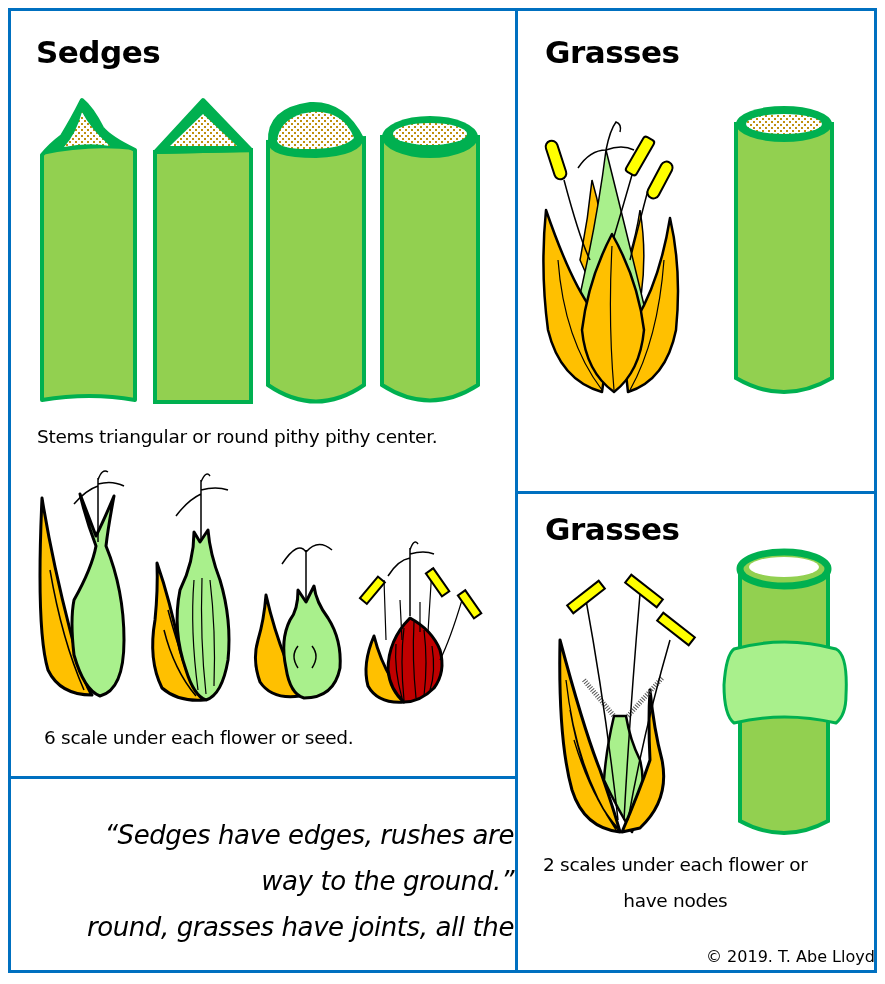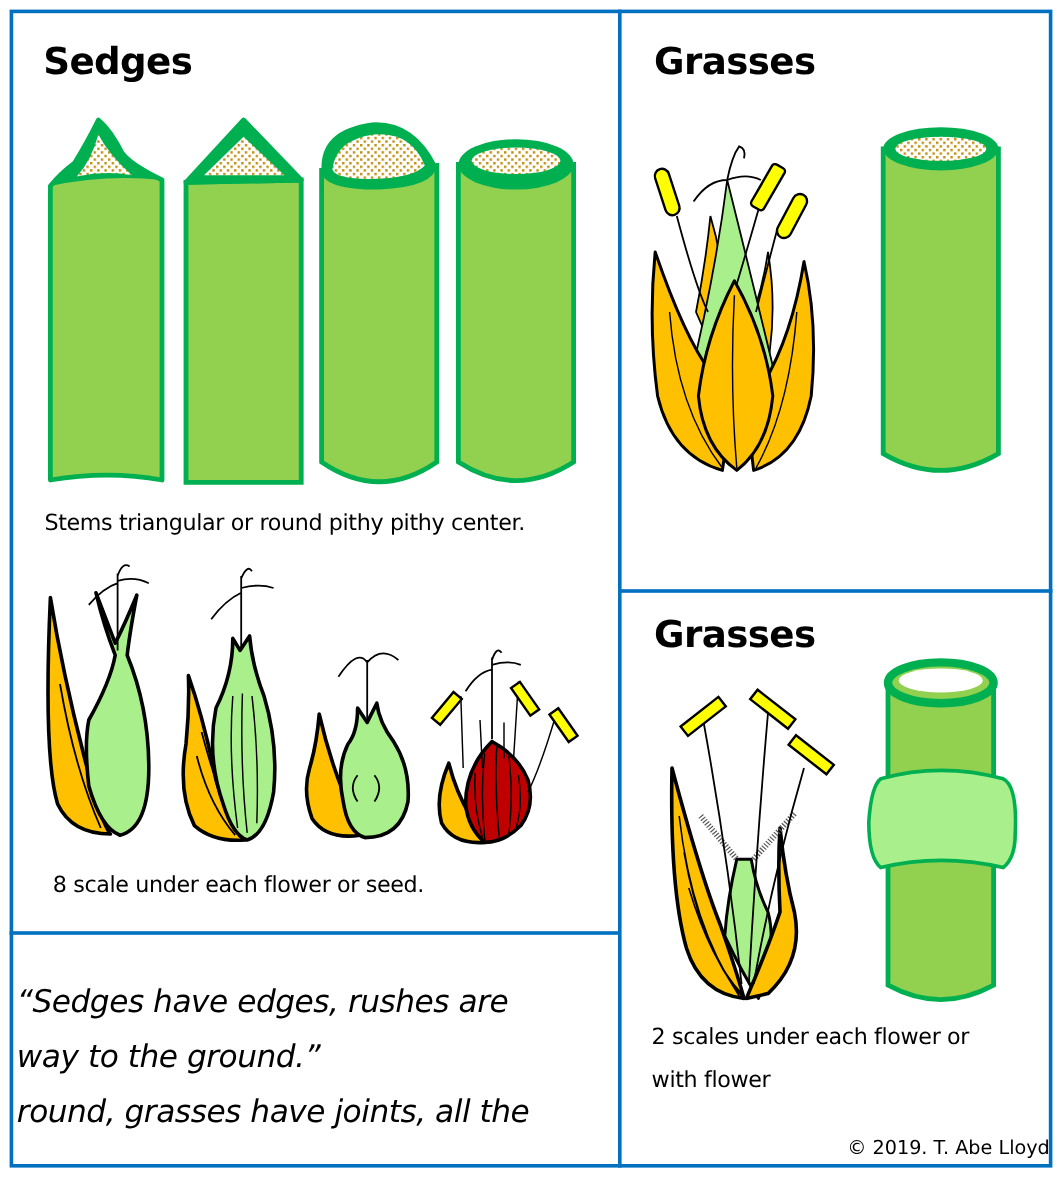--- a/index.html
+++ b/index.html
@@ -1,21 +1,21 @@
 <!DOCTYPE html>
 <html><head>
 <meta charset="utf-8">
 <style>
   html, body { margin:0; padding:0; background:#ffffff; }
   body { width:885px; height:984px; position:relative; overflow:hidden; font-family:"DejaVu Sans", sans-serif; color:#000; }
   .frame { position:absolute; border:3px solid #0070C0; box-sizing:border-box; }
   .divider { position:absolute; background:#0070C0; }
   .title { position:absolute; font-family:"DejaVu Sans", sans-serif; font-weight:bold; font-size:31px; letter-spacing:-0.5px; }
   .caption { position:absolute; font-family:"DejaVu Sans", sans-serif; font-size:18.5px; line-height:36px; letter-spacing:-0.3px; }
-  .quote { position:absolute; font-family:"DejaVu Sans", sans-serif; font-style:italic; font-size:26px; line-height:46px; text-align:left; letter-spacing:-0.4px; }
+  .quote { position:absolute; font-family:"DejaVu Sans", sans-serif; font-style:italic; font-size:26px; line-height:46px; text-align:right; letter-spacing:-0.4px; }
   .copyright { position:absolute; font-family:"DejaVu Sans", sans-serif; font-size:16px; }
   svg { position:absolute; overflow:visible; }
 </style>
 </head>
 <body>
 
 <svg width="0" height="0" style="position:absolute">
   <defs>
     <pattern id="pith" width="6" height="6" patternUnits="userSpaceOnUse">
       <rect width="6" height="6" fill="#ffffff"></rect>
@@ -87,21 +87,21 @@
       <path d="M410,168 Q432,180 440,200 Q446,222 434,238 Q420,252 404,252 Q390,240 388,220 Q388,190 410,168 Z" fill="#C00000" stroke="#000" stroke-width="3" stroke-linejoin="round"></path>
       <path d="M404,178 Q400,210 404,250 M414,172 Q412,210 416,248 M424,180 Q428,212 424,246 M396,194 Q394,220 402,248 M432,196 Q436,222 430,240" fill="none" stroke="#000" stroke-width="1.2"></path>
       <path d="M410,166 L410,98 M410,100 Q414,88 418,94 M410,108 Q398,110 388,126 M410,104 Q424,100 434,104" fill="none" stroke="#000" stroke-width="1.5"></path>
       <path d="M384,130 L386,190 M432,118 L428,182 M462,150 Q450,190 440,210 M400,150 L402,190 M420,152 L420,182" fill="none" stroke="#000" stroke-width="1.2"></path>
       <rect x="358" y="136" width="28" height="9" transform="rotate(-50 372 140)" fill="#FFFF00" stroke="#000" stroke-width="2"></rect>
       <rect x="424" y="128" width="28" height="9" transform="rotate(55 438 132)" fill="#FFFF00" stroke="#000" stroke-width="2"></rect>
       <rect x="456" y="150" width="28" height="9" transform="rotate(55 470 154)" fill="#FFFF00" stroke="#000" stroke-width="2"></rect>
     </g>
   </svg>
 
-  <div class="caption" style="left:44px; top:720px;">8 scale under each flower or seed.</div>
+  <div class="caption" style="left:44px; top:720px;">6 scale under each flower or seed.</div>
 </section>
 
 <section>
   <div class="quote" style="left:14px; top:812px; width:500px;">
     <div>“Sedges have edges, rushes are</div>
     <div>way to the ground.”</div>
     <div>round, grasses have joints, all the</div>
   </div>
 </section>
 
@@ -160,19 +160,19 @@
     <rect x="116" y="54" width="40" height="10" transform="rotate(38 136 59)" fill="#FFFF00" stroke="#000" stroke-width="2"></rect>
   </svg>
 
   <svg style="left:720px; top:545px;" width="140" height="300">
     <path d="M20,24 L20,276 Q64,300 108,276 L108,24 Z" fill="#92D050" stroke="#00B050" stroke-width="4"></path>
     <ellipse cx="64" cy="24" rx="44" ry="17" fill="#92D050" stroke="#00B050" stroke-width="7"></ellipse>
     <ellipse cx="64" cy="22" rx="35" ry="10" fill="#ffffff"></ellipse>
     <path d="M14,104 Q64,90 116,104 Q128,110 126,150 Q126,170 116,178 Q64,166 14,178 Q4,170 4,140 Q6,110 14,104 Z" fill="#A9F08C" stroke="#00B050" stroke-width="3" stroke-linejoin="round"></path>
   </svg>
 
-  <div class="caption" style="left:543px; top:847px;">
+  <div class="caption" style="left:543px; top:847px;text-align:center;">
     <div>2 scales under each flower or</div>
-    <div>with flower</div>
+    <div>have nodes</div>
   </div>
 
   <div class="copyright" style="left:706px; top:947px;">© 2019. T. Abe Lloyd</div>
 </section>
 
 </body></html>

